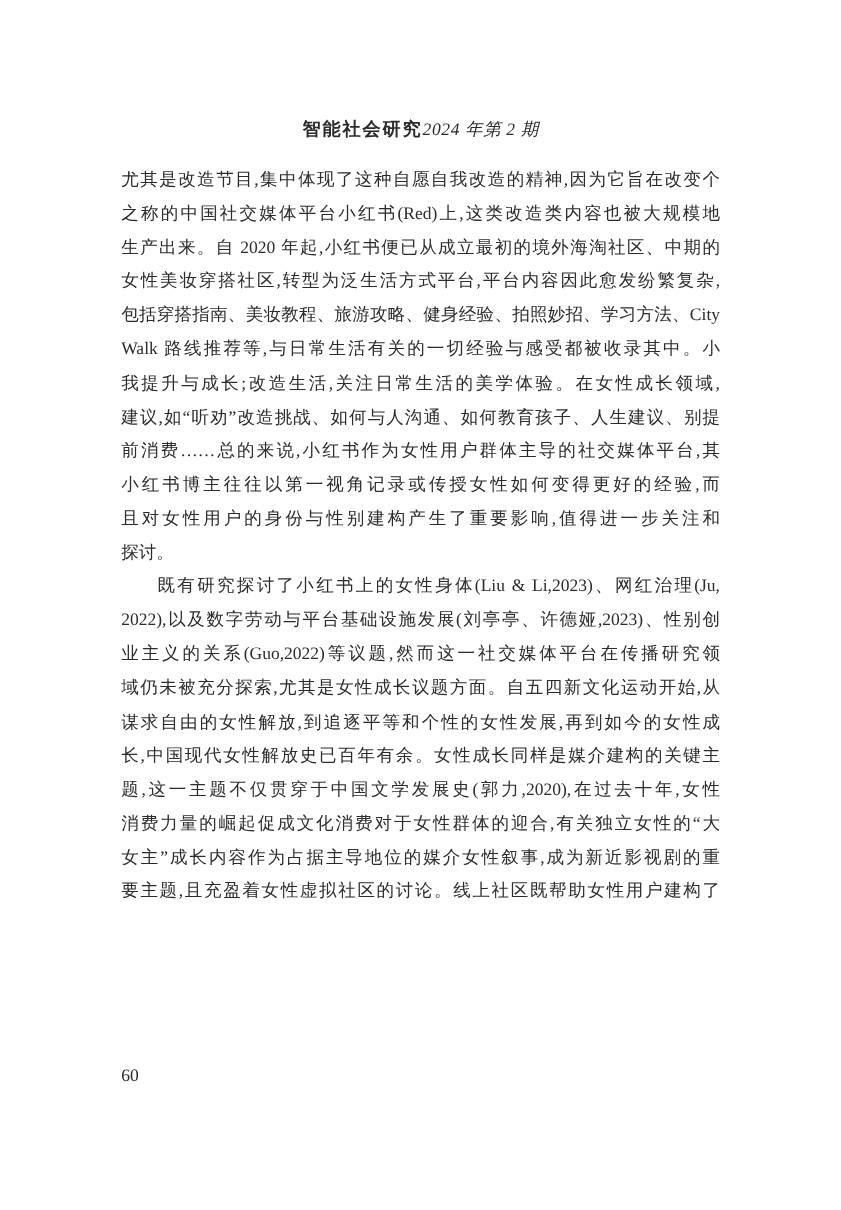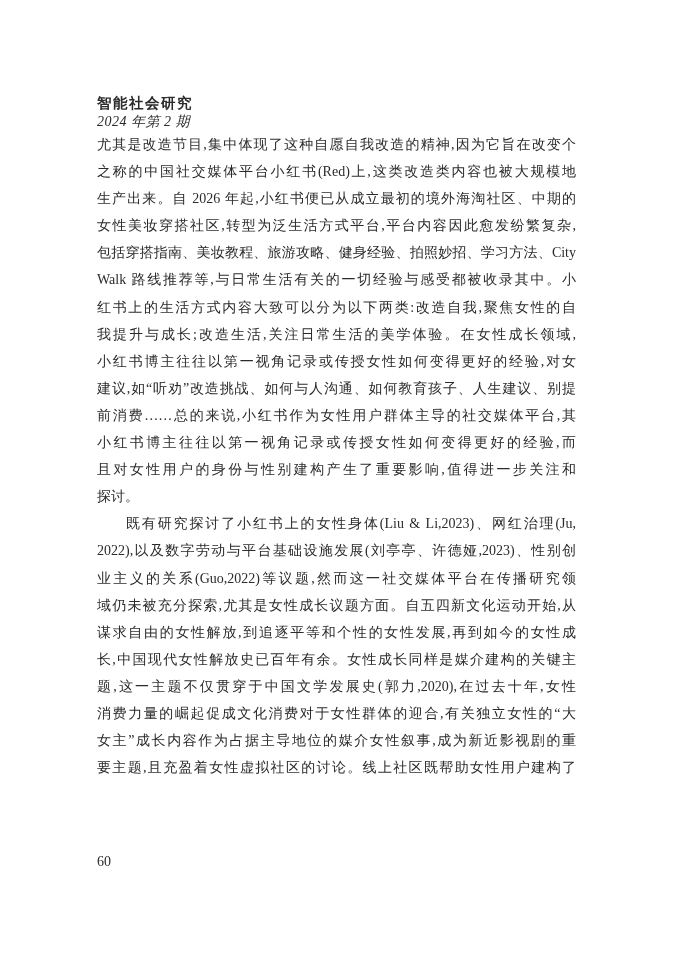--- a/index.html
+++ b/index.html
@@ -18,21 +18,20 @@
   }
   .running-header {
     position: absolute;
     left: 97px;
     width: 479px;
     top: 94px;
     display: flex;
     justify-content: center;
     align-items: baseline;
     font-size: 14px;
-    flex-direction: column;
   }
   .journal-title {
     font-weight: bold;
     letter-spacing: 1.5px;
     font-size: 14.5px;
   }
   .issue-label {
     font-size: 14px;
     letter-spacing: 0.5px;
     font-style: italic;
@@ -72,27 +71,25 @@
 
 <div class="page">
   <div class="running-header">
     <span class="journal-title">智能社会研究</span>
     <span class="issue-label">2024 年第 2 期</span>
   </div>
 
   <div class="article-body">
       <div class="line">尤其是改造节目,集中体现了这种自愿自我改造的精神,因为它旨在改变个</div>
       <div class="line">之称的中国社交媒体平台小红书(Red)上,这类改造类内容也被大规模地</div>
-      <div class="line">生产出来。自 2026 年起,小红书便已从成立最初的境外海淘社区、中期的</div>
+      <div class="line">生产出来。自 2020 年起,小红书便已从成立最初的境外海淘社区、中期的</div>
       <div class="line">女性美妆穿搭社区,转型为泛生活方式平台,平台内容因此愈发纷繁复杂,</div>
       <div class="line">包括穿搭指南、美妆教程、旅游攻略、健身经验、拍照妙招、学习方法、City</div>
       <div class="line">Walk 路线推荐等,与日常生活有关的一切经验与感受都被收录其中。小</div>
-      <div class="line">红书上的生活方式内容大致可以分为以下两类:改造自我,聚焦女性的自</div>
       <div class="line">我提升与成长;改造生活,关注日常生活的美学体验。在女性成长领域,</div>
-      <div class="line">小红书博主往往以第一视角记录或传授女性如何变得更好的经验,对女</div>
       <div class="line">建议,如“听劝”改造挑战、如何与人沟通、如何教育孩子、人生建议、别提</div>
       <div class="line">前消费……总的来说,小红书作为女性用户群体主导的社交媒体平台,其</div>
       <div class="line">小红书博主往往以第一视角记录或传授女性如何变得更好的经验,而</div>
       <div class="line">且对女性用户的身份与性别建构产生了重要影响,值得进一步关注和</div>
       <div class="line short">探讨。</div>
       <div class="line indent">既有研究探讨了小红书上的女性身体(Liu &amp; Li,2023)、网红治理(Ju,</div>
       <div class="line">2022),以及数字劳动与平台基础设施发展(刘亭亭、许德娅,2023)、性别创</div>
       <div class="line">业主义的关系(Guo,2022)等议题,然而这一社交媒体平台在传播研究领</div>
       <div class="line">域仍未被充分探索,尤其是女性成长议题方面。自五四新文化运动开始,从</div>
       <div class="line">谋求自由的女性解放,到追逐平等和个性的女性发展,再到如今的女性成</div>

